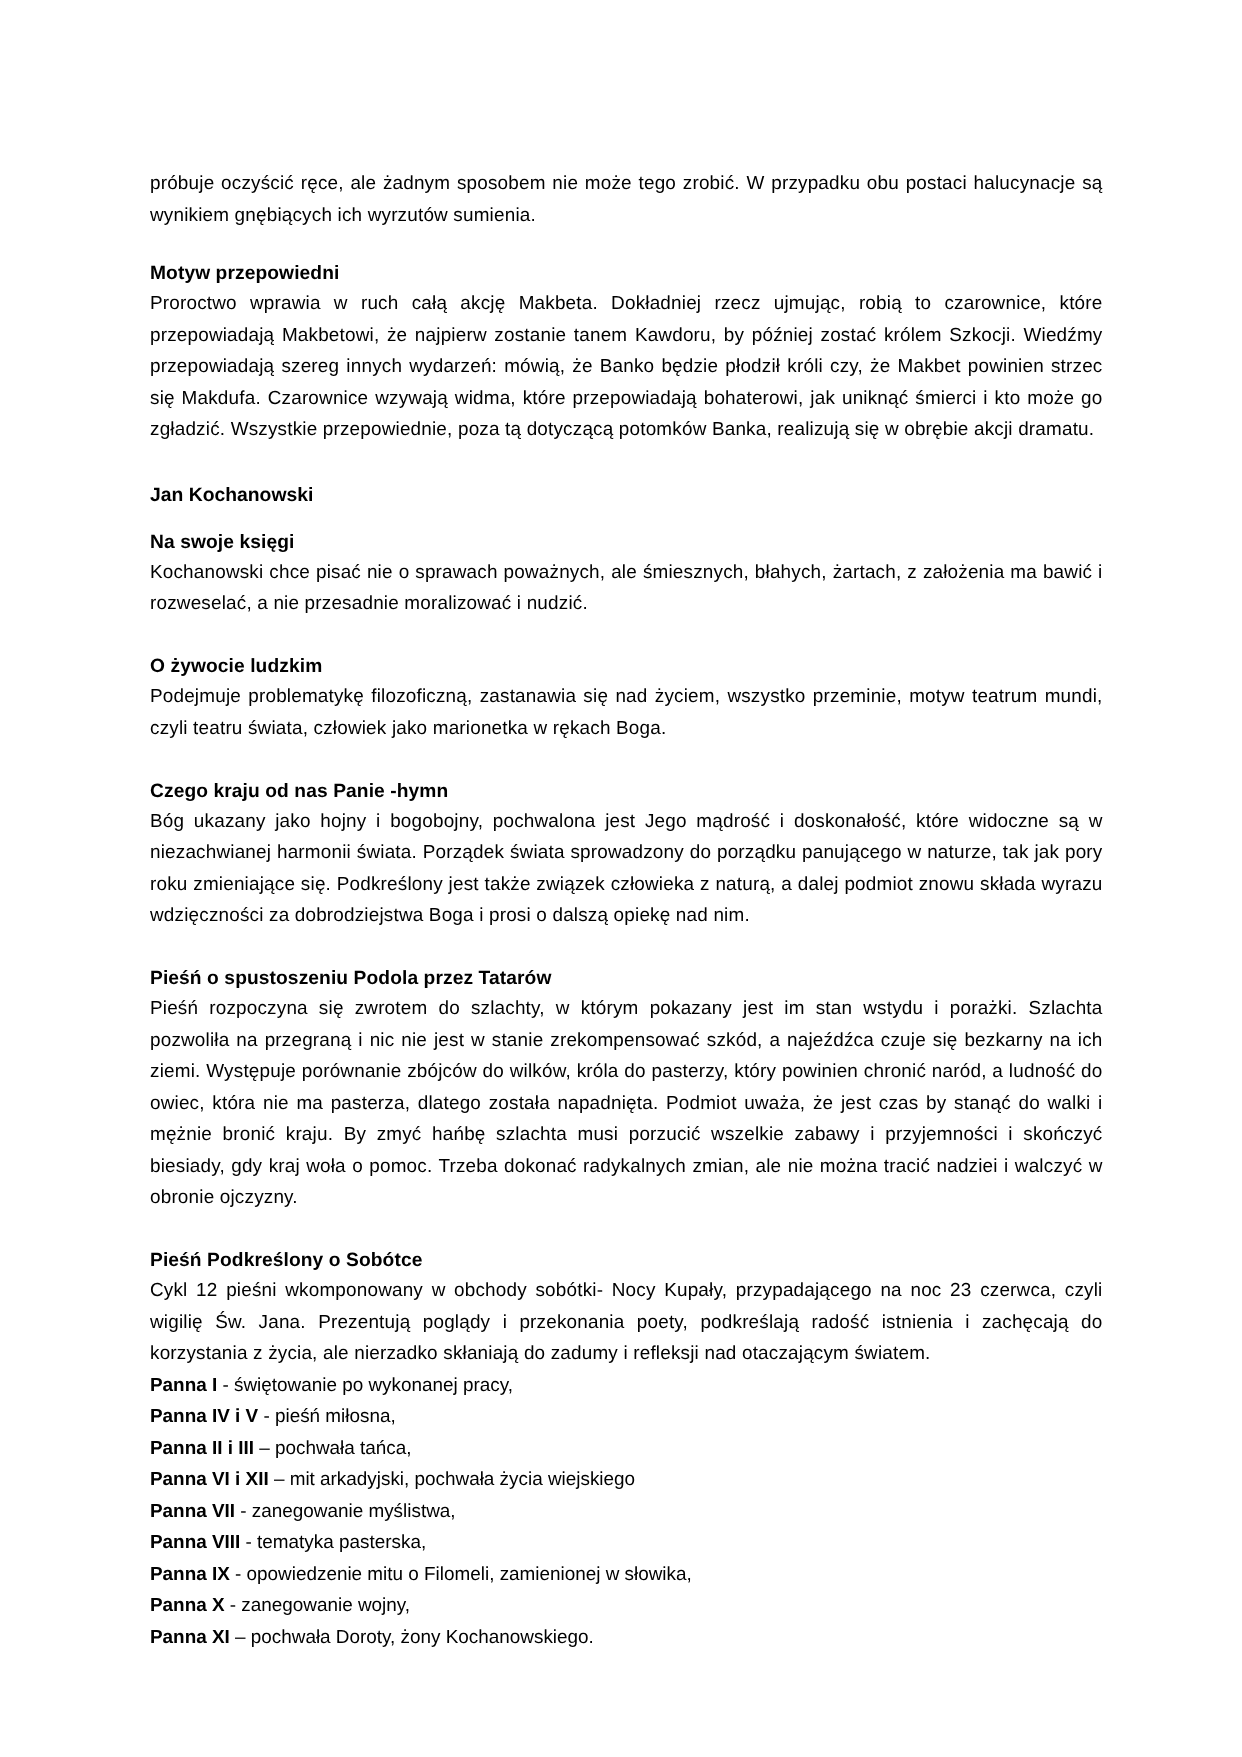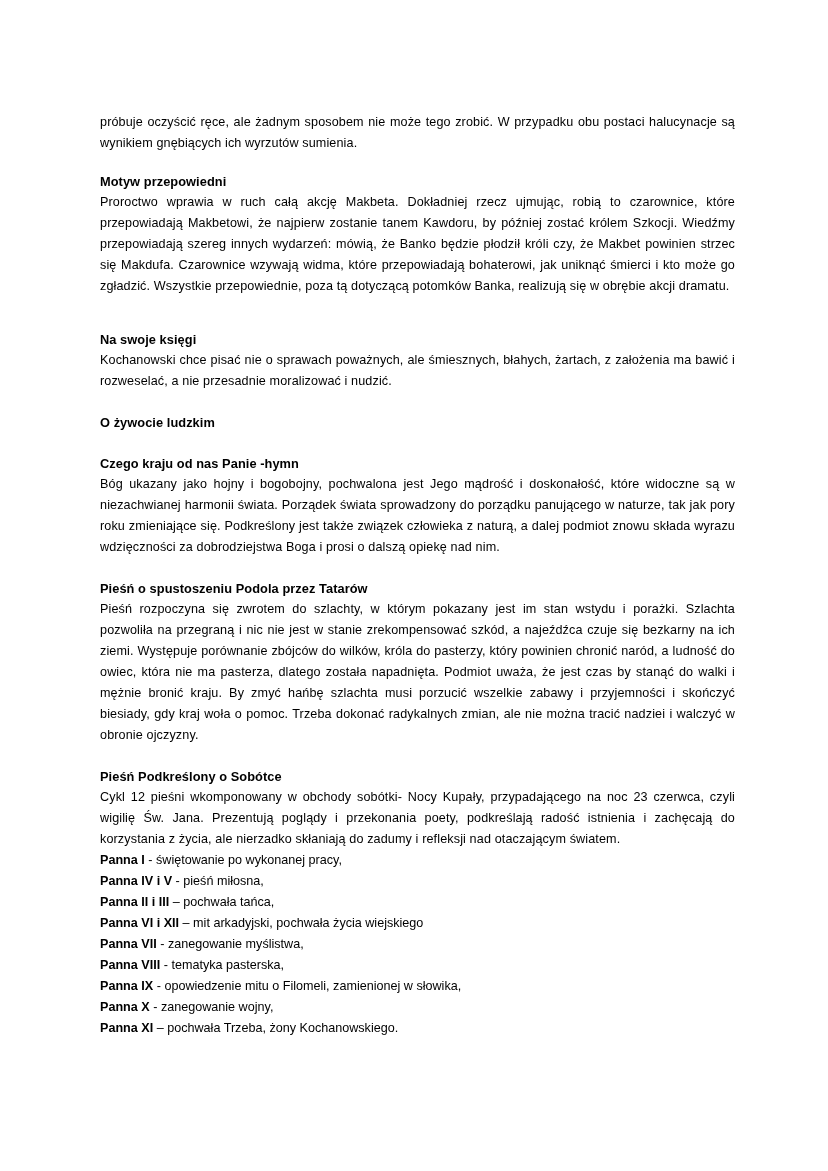--- a/index.html
+++ b/index.html
@@ -87,32 +87,34 @@
 
     <div class="gap-md"></div>
 
     <div class="sec">
       <h2 class="heading">Motyw przepowiedni</h2>
       <p class="para">Proroctwo wprawia w ruch całą akcję Makbeta. Dokładniej rzecz ujmując, robią to czarownice, które przepowiadają Makbetowi, że najpierw zostanie tanem Kawdoru, by później zostać królem Szkocji. Wiedźmy przepowiadają szereg innych wydarzeń: mówią, że Banko będzie płodził króli czy, że Makbet powinien strzec się Makdufa. Czarownice wzywają widma, które przepowiadają bohaterowi, jak uniknąć śmierci i kto może go zgładzić. Wszystkie przepowiednie, poza tą dotyczącą potomków Banka, realizują się w obrębie akcji dramatu.</p>
     </div>
 
     <div class="gap-xl"></div>
 
+    <h2 class="author-heading">Jan Kochanowski</h2>
 
     <div class="gap-sm"></div>
 
     <div class="sec">
       <h3 class="heading">Na swoje księgi</h3>
       <p class="para">Kochanowski chce pisać nie o sprawach poważnych, ale śmiesznych, błahych, żartach, z założenia ma bawić i rozweselać, a nie przesadnie moralizować i nudzić.</p>
     </div>
 
     <div class="gap-lg"></div>
 
     <div class="sec">
       <h3 class="heading">O żywocie ludzkim</h3>
+      <p class="para">Podejmuje problematykę filozoficzną, zastanawia się nad życiem, wszystko przeminie, motyw teatrum mundi, czyli teatru świata, człowiek jako marionetka w rękach Boga.</p>
     </div>
 
     <div class="gap-lg"></div>
 
     <div class="sec">
       <h3 class="heading">Czego kraju od nas Panie -hymn</h3>
       <p class="para">Bóg ukazany jako hojny i bogobojny, pochwalona jest Jego mądrość i doskonałość, które widoczne są w niezachwianej harmonii świata. Porządek świata sprowadzony do porządku panującego w naturze, tak jak pory roku zmieniające się. Podkreślony jest także związek człowieka z naturą, a dalej podmiot znowu składa wyrazu wdzięczności za dobrodziejstwa Boga i prosi o dalszą opiekę nad nim.</p>
     </div>
 
     <div class="gap-lg"></div>
@@ -129,21 +131,21 @@
       <p class="para">Cykl 12 pieśni wkomponowany w obchody sobótki- Nocy Kupały, przypadającego na noc 23 czerwca, czyli wigilię Św. Jana. Prezentują poglądy i przekonania poety, podkreślają radość istnienia i zachęcają do korzystania z życia, ale nierzadko skłaniają do zadumy i refleksji nad otaczającym światem.</p>
       <div class="list">
           <div class="item"><b>Panna I</b><span> - świętowanie po wykonanej pracy,</span></div>
           <div class="item"><b>Panna IV i V</b><span> - pieśń miłosna,</span></div>
           <div class="item"><b>Panna II i III</b><span> – pochwała tańca,</span></div>
           <div class="item"><b>Panna VI i XII</b><span> – mit arkadyjski, pochwała życia wiejskiego</span></div>
           <div class="item"><b>Panna VII</b><span> - zanegowanie myślistwa,</span></div>
           <div class="item"><b>Panna VIII</b><span> - tematyka pasterska,</span></div>
           <div class="item"><b>Panna IX</b><span> - opowiedzenie mitu o Filomeli, zamienionej w słowika,</span></div>
           <div class="item"><b>Panna X</b><span> - zanegowanie wojny,</span></div>
-          <div class="item"><b>Panna XI</b><span> – pochwała Trzeba, żony Kochanowskiego.</span></div>
+          <div class="item"><b>Panna XI</b><span> – pochwała Doroty, żony Kochanowskiego.</span></div>
         </div>
     </div>
 
     <div class="gap-xl"></div>
 
 
   </div>
 </div>
 
 </body></html>

